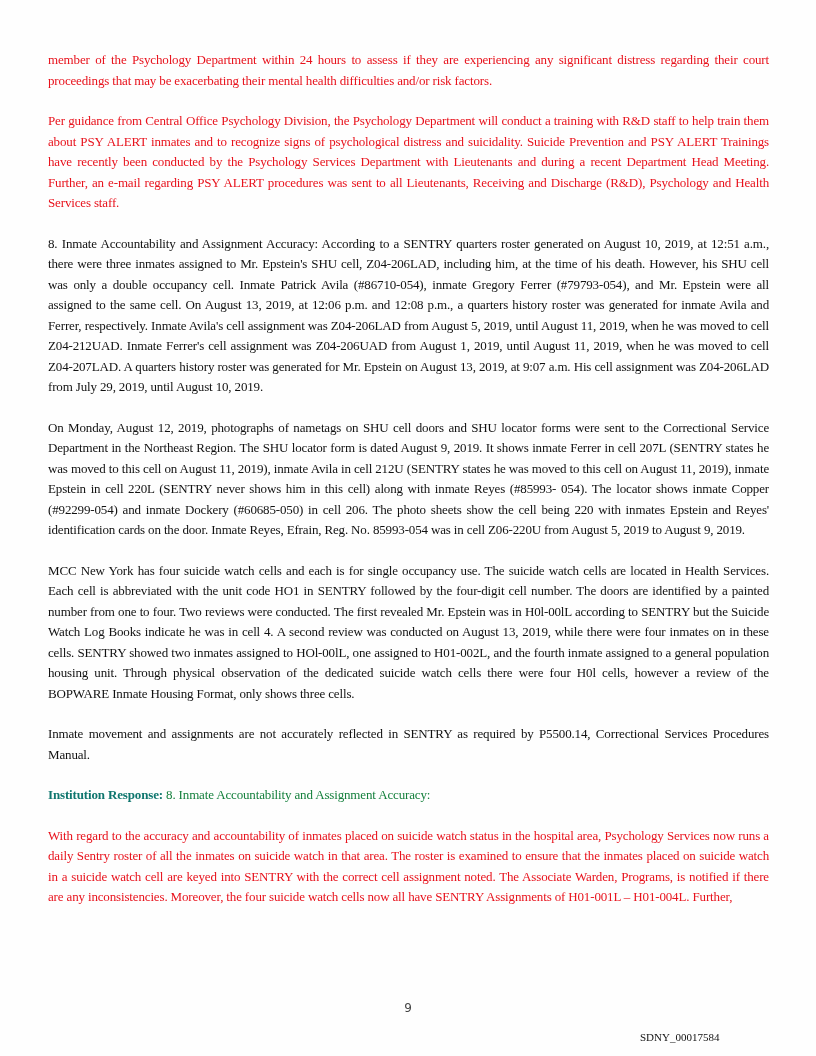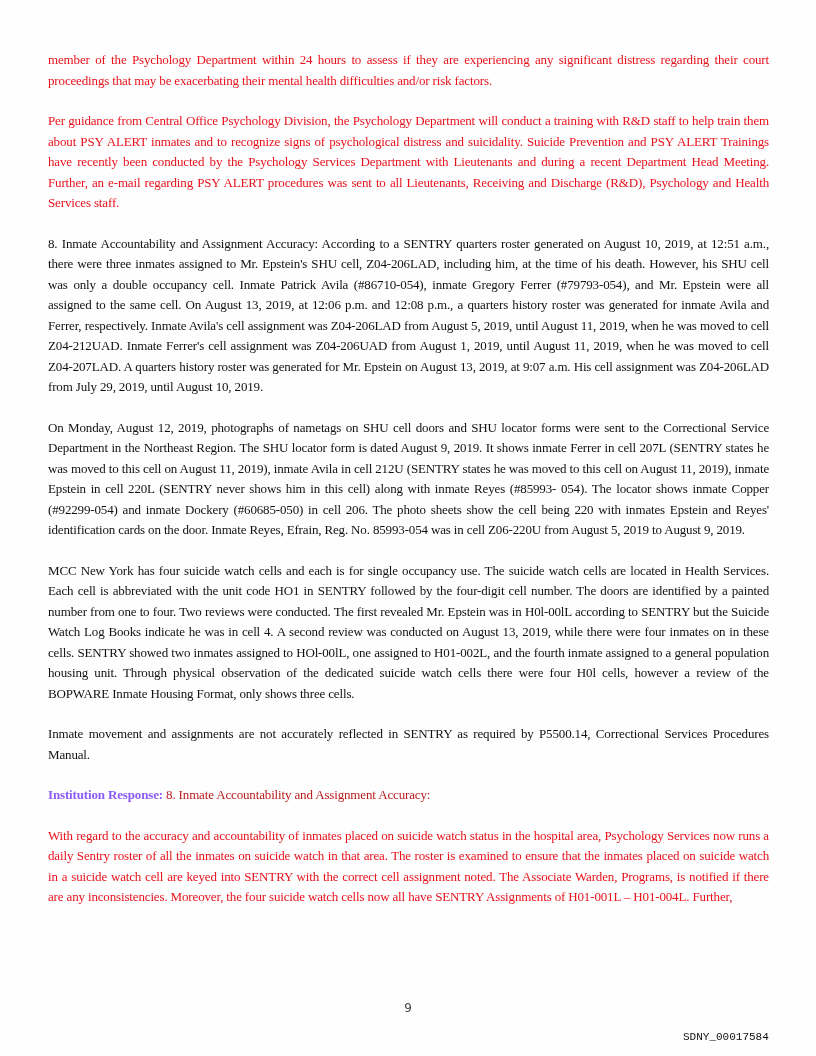--- a/index.html
+++ b/index.html
@@ -30,41 +30,40 @@
       margin: 0 0 20px 0;
       font-size: 13px;
       line-height: 20.5px;
       text-align: justify;
       color: #111111;
       letter-spacing: -0.15px;
     }
     .para.red { color: #e8121c; }
     .heading-bold {
       font-weight: bold;
-      color: #8b5cf6;
+      color: #0f766e;
     }
-    .heading-rest { color: #b91c1c; }
+    .heading-rest { color: #15803d; }
     .page-number {
       position: absolute;
       left: 0;
       width: 816px;
       top: 1001px;
       text-align: center;
       font-family: "DejaVu Sans", sans-serif;
       font-size: 12px;
       color: #444;
     }
     .bates {
       position: absolute;
       left: 640px;
       top: 1031px;
-      font-family: Liberation Mono, monospace;
+      font-family: Liberation Serif, serif;
       font-size: 11px;
       color: #111;
-      margin-left: 43px;
     }
   </style>
 </head>
 <body>
 
 <div class="page">
   <div class="content">
     <p class="para red">member of the Psychology Department within 24 hours to assess if they are experiencing any significant distress regarding their court proceedings that may be exacerbating their mental health difficulties and/or risk factors.</p>
     <p class="para red">Per guidance from Central Office Psychology Division, the Psychology Department will conduct a training with R&amp;D staff to help train them about PSY ALERT inmates and to recognize signs of psychological distress and suicidality.  Suicide Prevention and PSY ALERT Trainings have recently been conducted by the Psychology Services Department with Lieutenants and during a recent Department Head Meeting.  Further, an e-mail regarding PSY ALERT procedures was sent to all Lieutenants, Receiving and Discharge (R&amp;D), Psychology and Health Services staff.</p>
     <p class="para">8. Inmate Accountability and Assignment Accuracy: According to a SENTRY quarters roster generated on August 10, 2019, at 12:51 a.m., there were three inmates assigned to Mr. Epstein's SHU cell, Z04-206LAD, including him, at the time of his death. However, his SHU cell was only a double occupancy cell. Inmate Patrick Avila (#86710-054), inmate Gregory Ferrer (#79793-054), and Mr. Epstein were all assigned to the same cell. On August 13, 2019, at 12:06 p.m. and 12:08 p.m., a quarters history roster was generated for inmate Avila and Ferrer, respectively. Inmate Avila's cell assignment was Z04-206LAD from August 5, 2019, until August 11, 2019, when he was moved to cell Z04-212UAD. Inmate Ferrer's cell assignment was Z04-206UAD from August 1, 2019, until August 11, 2019, when he was moved to cell Z04-207LAD. A quarters history roster was generated for Mr. Epstein on August 13, 2019, at 9:07 a.m. His cell assignment was Z04-206LAD from July 29, 2019, until August 10, 2019.</p>

